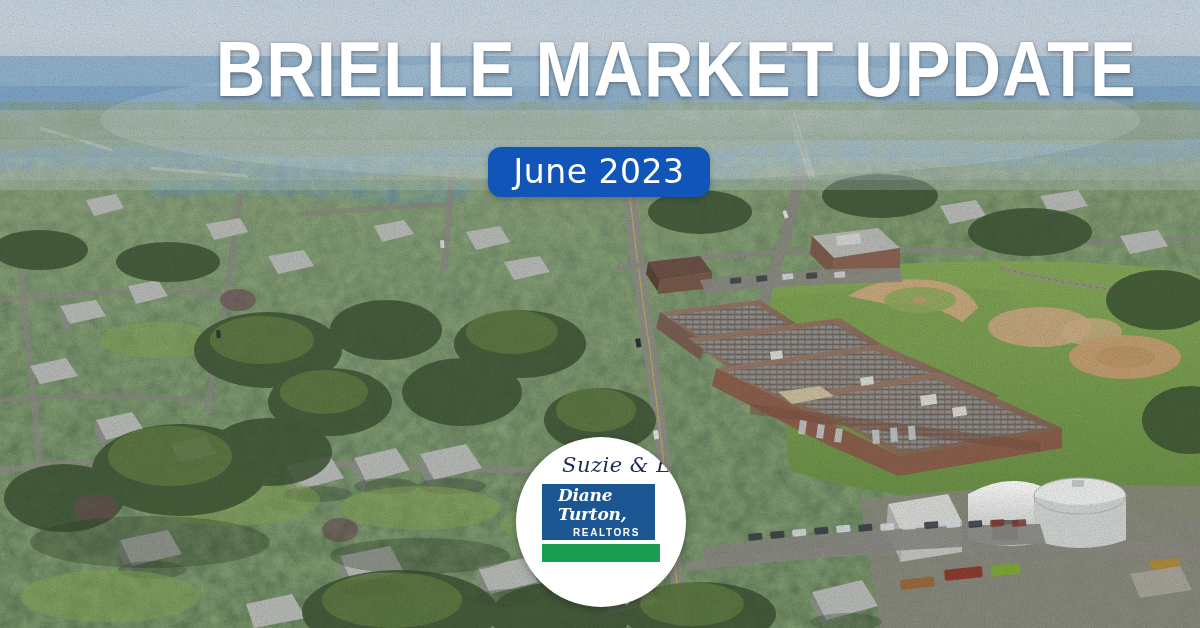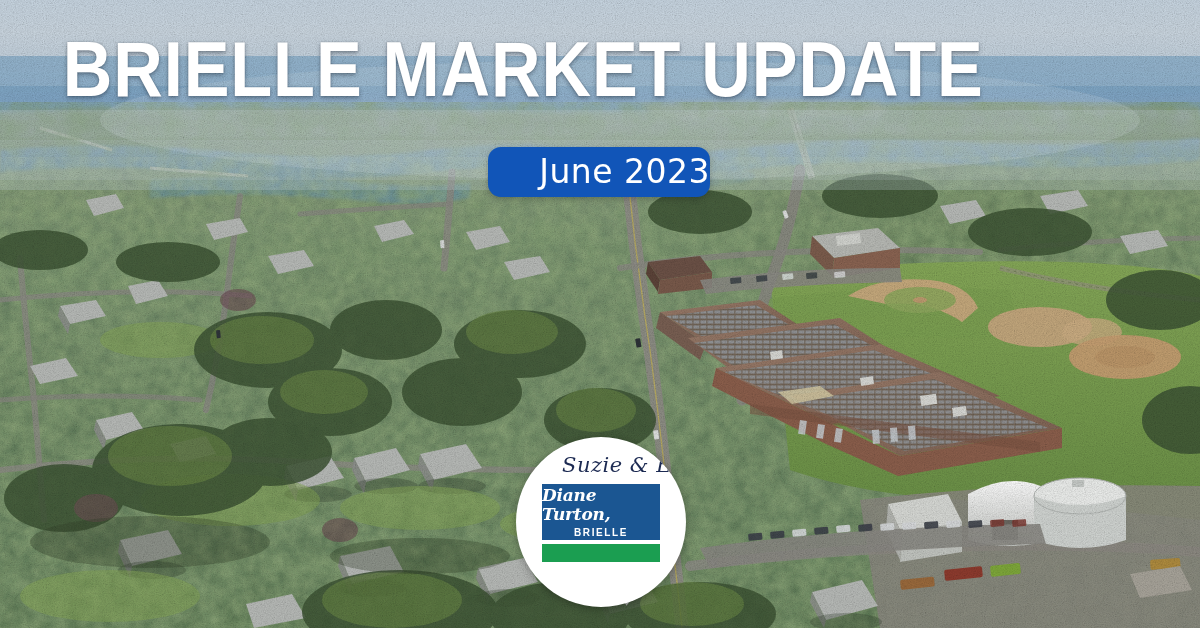--- a/index.html
+++ b/index.html
@@ -59,21 +59,21 @@
   .tex {
     mix-blend-mode: multiply;
     opacity: .55;
   }
 
   
   #title-wrap {
     position: absolute;
     left: 0; right: 0;
     top: 34px;
-    text-align: left;
+    text-align: right;
     pointer-events: none;
   }
   #title {
     display: inline-block;
     font-family: "Liberation Sans Narrow", "Liberation Sans", sans-serif;
     font-weight: 700;
     font-size: 78px;
     line-height: 70px;
     letter-spacing: 1px;
     color: #ffffff;
@@ -88,21 +88,21 @@
   #date-badge {
     position: absolute;
     left: 488px;
     top: 147px;
     width: 222px;
     height: 50px;
     border-radius: 13px;
     background: #1155b8;
     display: flex;
     align-items: center;
-    justify-content: flex-end;
+    justify-content: center;
     box-shadow: 0 2px 6px rgba(0,0,0,.22);
   }
   #date-badge-text {
     color: #fff;
     font-size: 33px;
     font-weight: 400;
     letter-spacing: .5px;
     line-height: 34px;
     font-family: "DejaVu Sans", sans-serif;
   }
@@ -127,27 +127,28 @@
     font-family: "DejaVu Serif", "Liberation Serif", serif;
     font-style: italic;
     font-size: 21px;
     color: #1c2a52;
     letter-spacing: .5px;
   }
   #logo-box {
     position: absolute;
     left: 26px;
     top: 47px;
-    width: 118px;
+    width: 97px;
     height: 56px;
     background: #1b5692;
     display: flex;
     flex-direction: column;
     align-items: center;
     justify-content: center;
+    padding-left: 16px;
   }
   #logo-brand {
     font-family: "DejaVu Serif", "Liberation Serif", serif;
     font-style: italic;
     font-weight: 700;
     font-size: 17px;
     color: #ffffff;
     line-height: 19px;
     letter-spacing: -.2px;
   }
@@ -555,18 +556,18 @@
   </div>
 
   <div id="date-badge">
     <span id="date-badge-text">June 2023</span>
   </div>
 
   <div id="logo">
     <div id="logo-script">Suzie &amp; Ed</div>
     <div id="logo-box">
       <div id="logo-brand">Diane Turton,</div>
-      <div id="logo-sub">BRIELLE</div>
+      <div id="logo-sub">REALTORS</div>
     </div>
     <div id="logo-bar"></div>
   </div>
 
 </div>
 
 </body></html>

